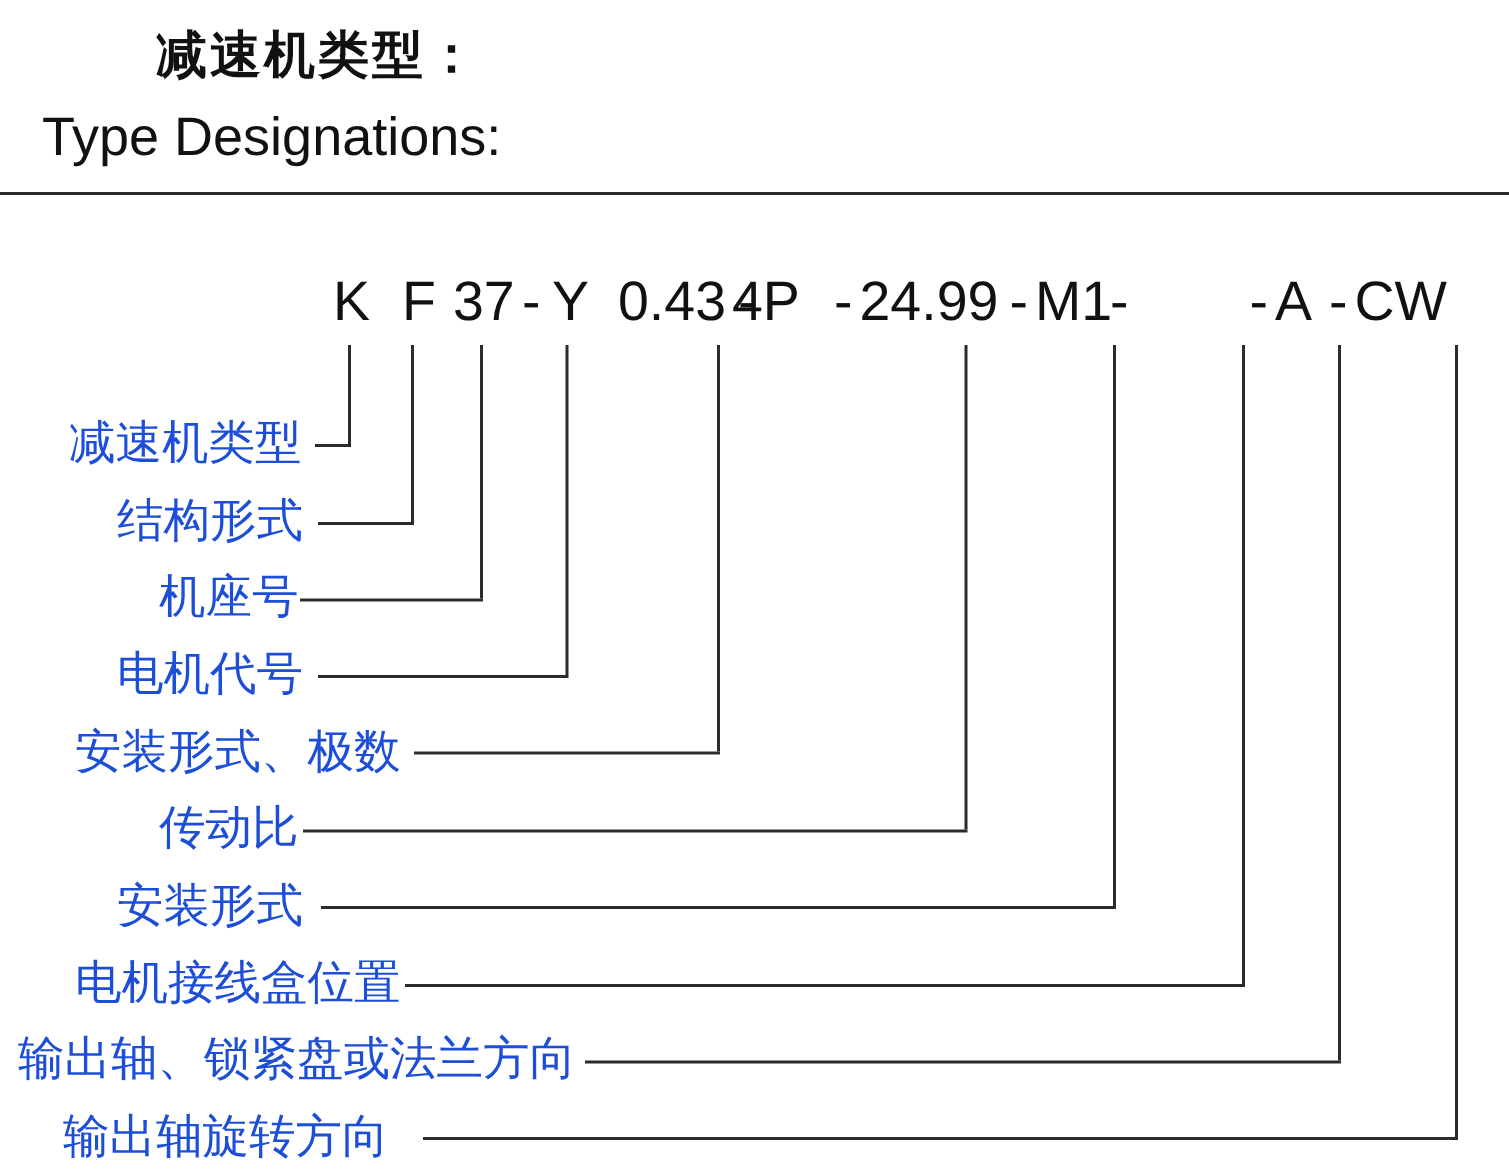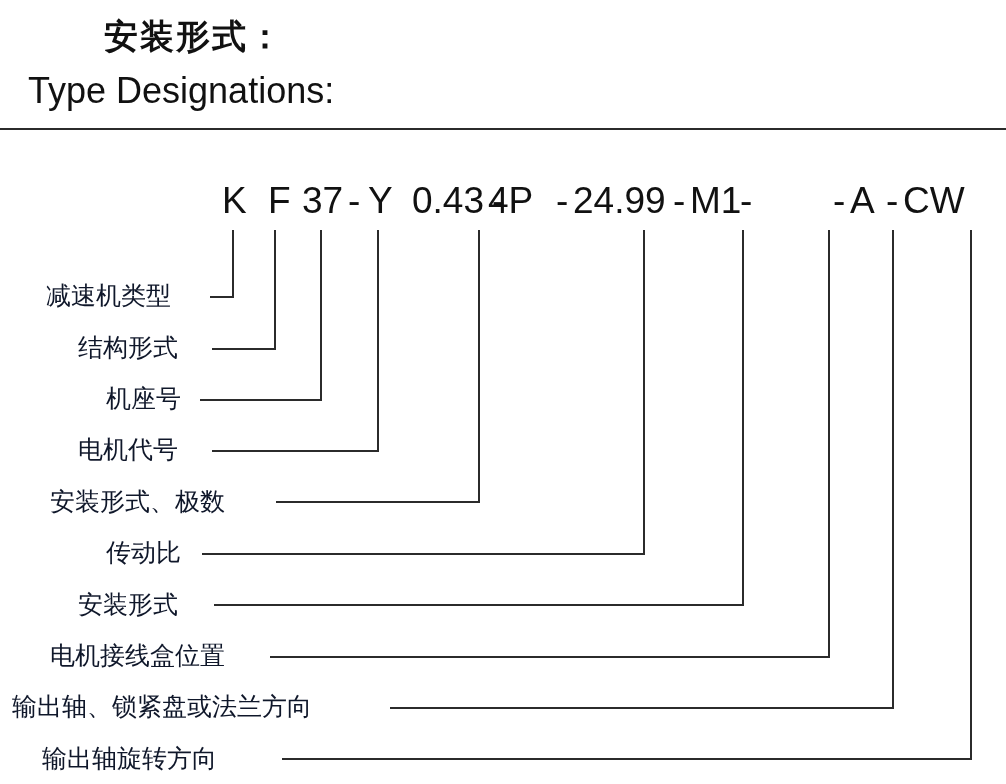--- a/index.html
+++ b/index.html
@@ -76,33 +76,33 @@
   }
   .hline {
     position: absolute;
     height: 2px;
     background: #2b2b2b;
   }
 
   
   .label {
     position: absolute;
-    font-size: 25px;
+    font-size: 31px;
     line-height: 30px;
-    color: #0f172a;
+    color: #1d4ed8;
     white-space: nowrap;
     text-align: left;
   }
 </style>
 </head>
 <body>
 
 <div id="page">
 
-  <div class="title-cn">安装形式：</div>
+  <div class="title-cn">减速机类型：</div>
   <div class="title-en">Type Designations:</div>
   <div class="rule"></div>
 
   <div class="code-row" id="code-row">
       <div class="code-seg" style="left: 222px;">K</div>
       <div class="code-seg" style="left: 268px;">F</div>
       <div class="code-seg" style="left: 302px;">37</div>
       <div class="code-seg" style="left: 348px;">-</div>
       <div class="code-seg" style="left: 368px;">Y</div>
       <div class="code-seg" style="left: 412px;">0.43</div>

